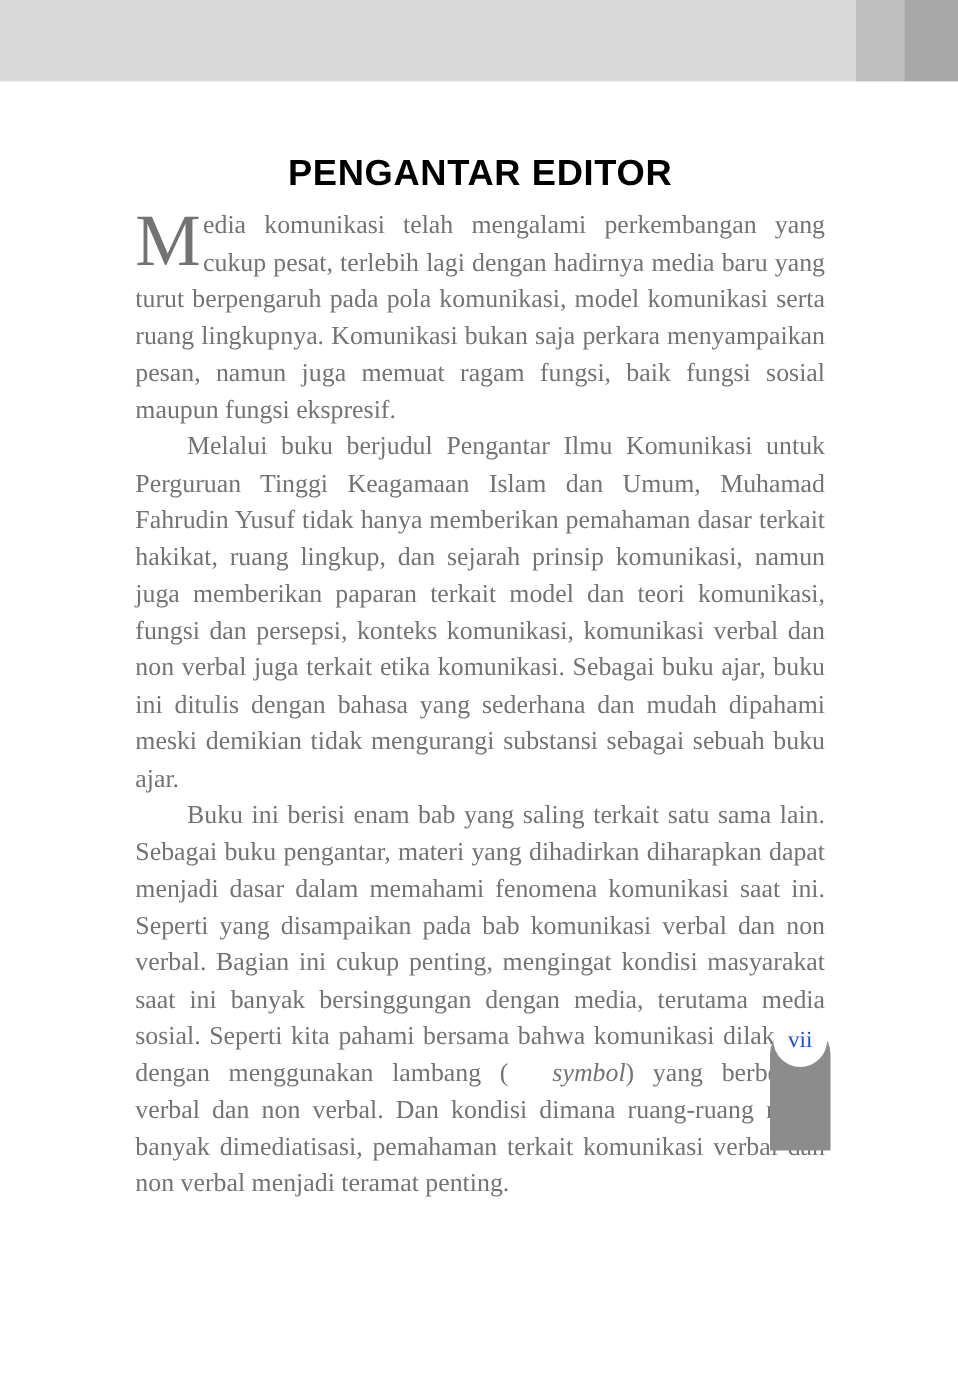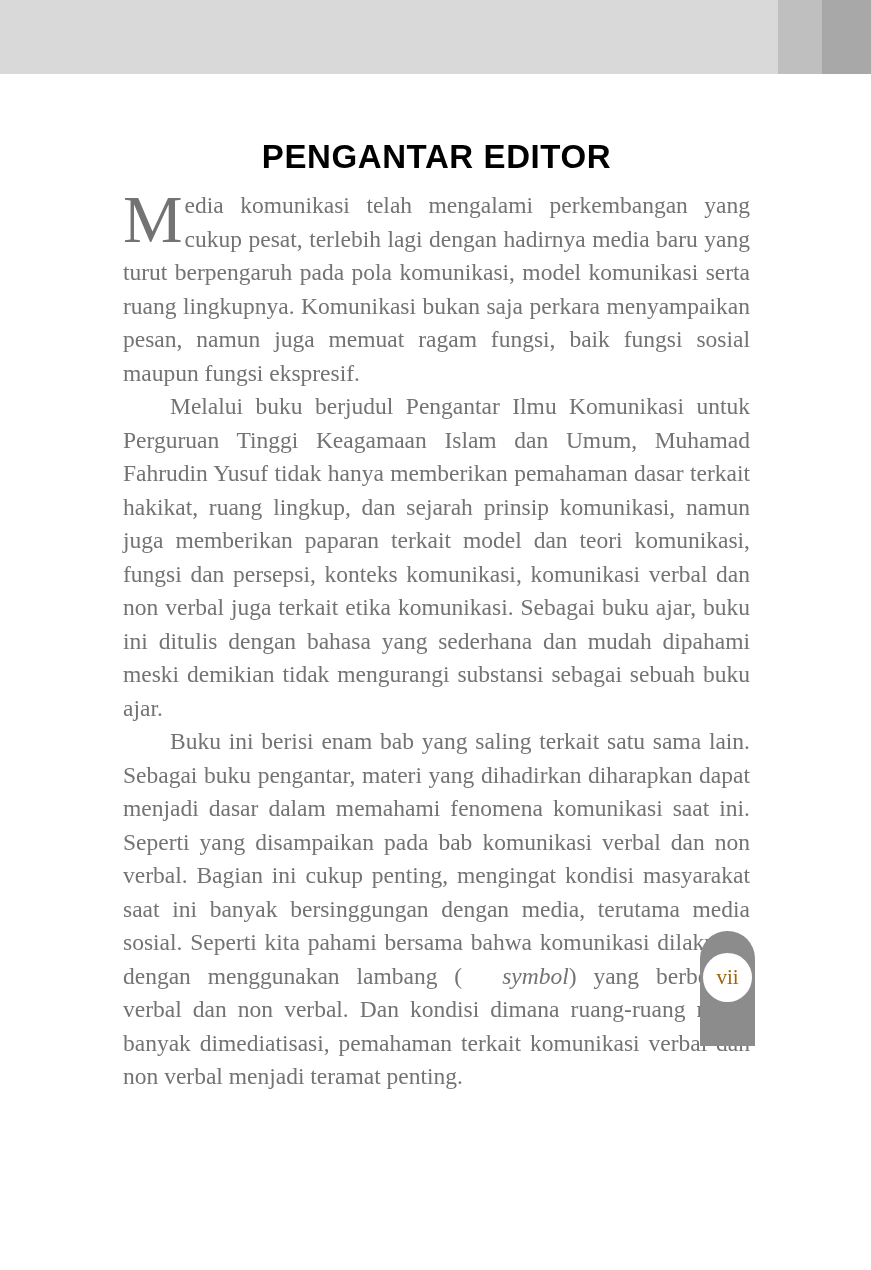--- a/index.html
+++ b/index.html
@@ -106,30 +106,30 @@
     position: absolute;
     left: 700px;
     bottom: 0;
     width: 55px;
     height: 115px;
     border-radius: 28px 28px 0 0;
   }
   .page-number-circle {
     position: absolute;
     left: 703px;
-    bottom: 44px;
+    bottom: 76px;
     width: 49px;
     height: 49px;
     border-radius: 50%;
     background: #ffffff;
     display: flex;
     align-items: center;
     justify-content: center;
     font-size: 21px;
-    color: #a16207;
+    color: #1d4ed8;
   }
 </style>
 </head>
 <body>
 
 <div class="top-bar">
   <div class="band band-light" style="background: rgb(217, 217, 217);"></div>
   <div class="band band-mid" style="background: rgb(191, 191, 191);"></div>
   <div class="band band-dark" style="background: rgb(168, 168, 168);"></div>
 </div>

